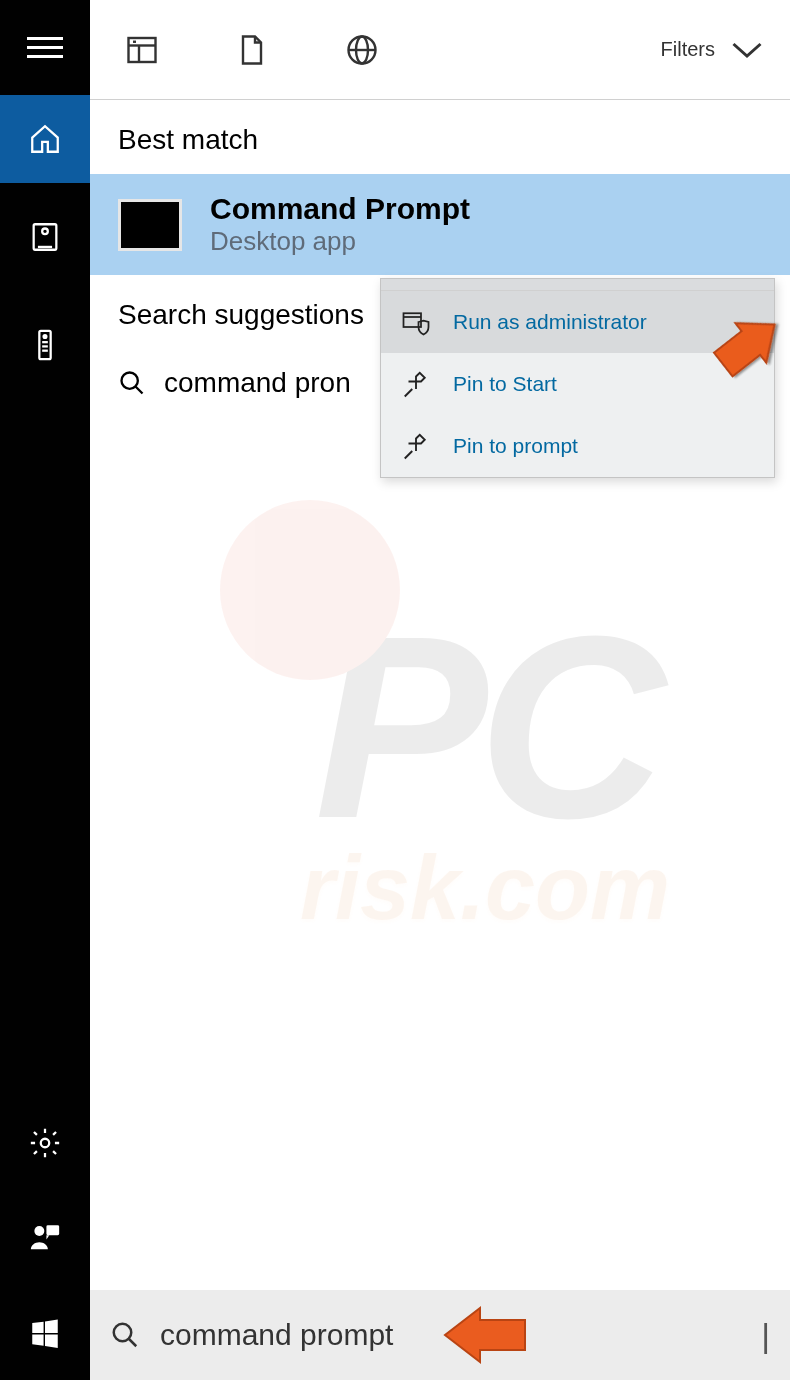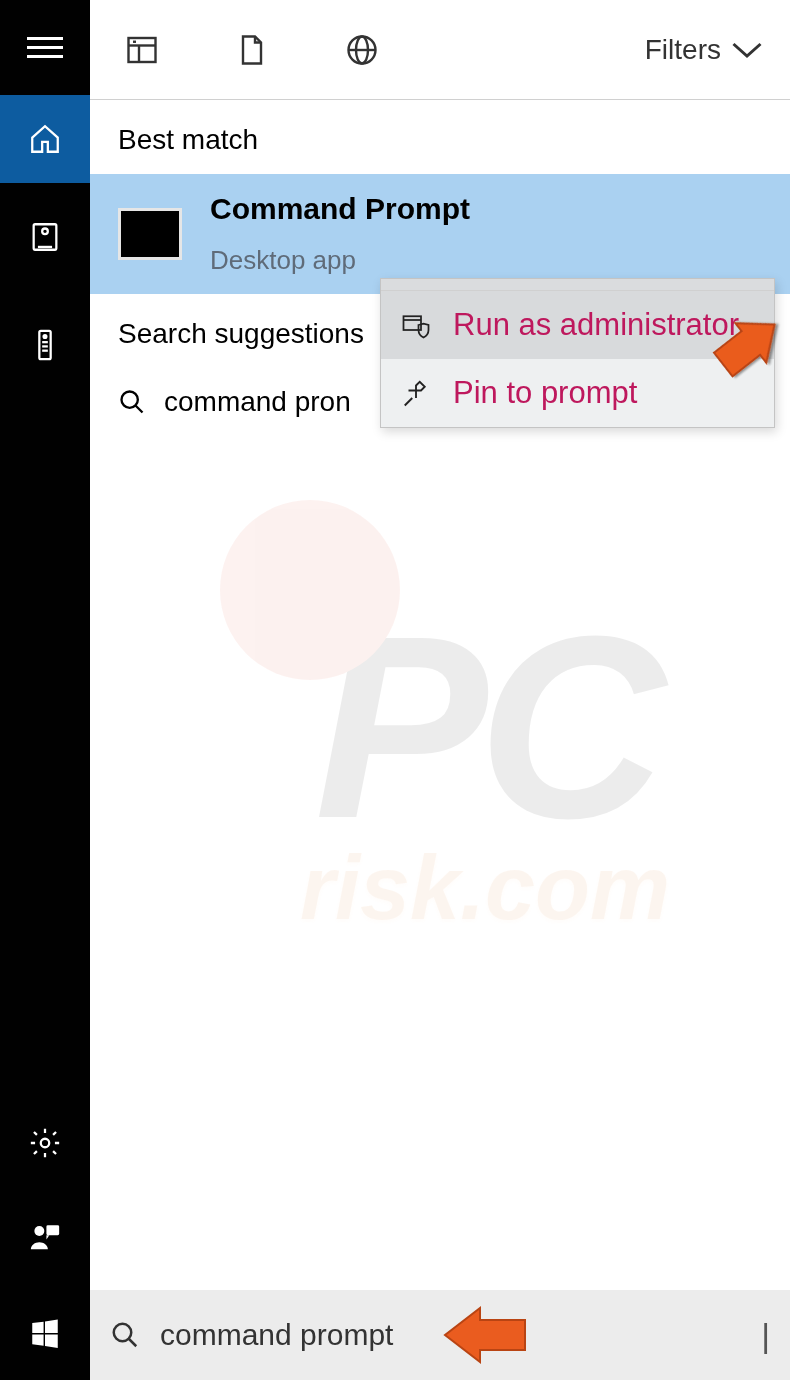--- a/index.html
+++ b/index.html
@@ -51,22 +51,22 @@
       color: #333;
     }
     .topbar .icon-btn {
       width: 55px; height: 55px;
       display: flex; align-items: center; justify-content: center;
       cursor: pointer;
     }
     .topbar svg { width: 36px; height: 36px; }
     .topbar .tb-spacer { flex: 1; }
     .filters {
-      display: flex; align-items: center; gap: 8px;
-      font-size: 28px; cursor: pointer;
+      display: flex; align-items: center; gap: 14px;
+      font-size: 20px; cursor: pointer;
     }
 
     .section-label {
       font-size: 28px;
       font-weight: 400;
       padding: 24px 28px 18px 28px;
       color: #000;
     }
 
     .result-row {
@@ -78,21 +78,21 @@
     .result-row.selected { background: #aad1f1; }
     .cmd-thumb {
       width: 64px; height: 52px;
       background: #000;
       border: 3px solid #e6e6e6;
     }
     .result-text .title {
       font-size: 30px; font-weight: 600; color: #000;
     }
     .result-text .subtitle {
-      font-size: 26px; color: #5f6b79; margin-top: 19px;
+      font-size: 26px; color: #5f6b79; margin-top: 0;
     }
 
     .suggest-row {
       display: flex; align-items: center; gap: 18px;
       padding: 18px 28px;
       font-size: 28px; color: #000;
       cursor: pointer;
     }
 
     .context-menu {
@@ -106,22 +106,22 @@
     }
     .ctx-header {
       height: 12px;
       background: #dadcde;
       border-bottom: 1px solid #d0d0d0;
     }
     .ctx-item {
       display: flex; align-items: center;
       gap: 22px;
       padding: 16px 20px;
-      font-size: 31px;
-      color: #be185d;
+      font-size: 21px;
+      color: #0369a1;
       cursor: pointer;
     }
     .ctx-item.hover { background: #d8dadc; }
     .ctx-item svg { width: 30px; height: 30px; flex-shrink: 0; }
 
     .searchbar {
       position: absolute;
       left: 90px; right: 0; bottom: 0;
       height: 90px;
       background: #ececec;
@@ -290,20 +290,27 @@
   <div class="ctx-item hover">
     <svg viewBox="0 0 24 24" fill="none" stroke="#222" stroke-width="1.4">
       <rect x="2" y="5" width="14" height="11"></rect>
         <line x1="2" y1="8" x2="16" y2="8"></line>
       <path d="M14 12l4-1 4 1v4c0 3-2 5-4 6-2-1-4-3-4-6z"></path>
     </svg>
     <span>Run as administrator</span>
   </div>
 
 
+  <div class="ctx-item">
+    <svg viewBox="0 0 24 24" fill="none" stroke="#222" stroke-width="1.5">
+      <path d="M6 10h10l3-3-4-4-3 3v10"></path>
+        <line x1="9" y1="16" x2="3" y2="22"></line>
+    </svg>
+    <span>Pin to Start</span>
+  </div>
 
   <div class="ctx-item">
     <svg viewBox="0 0 24 24" fill="none" stroke="#222" stroke-width="1.5">
       <path d="M6 10h10l3-3-4-4-3 3v10"></path>
         <line x1="9" y1="16" x2="3" y2="22"></line>
     </svg>
     <span>Pin to prompt</span>
   </div>
 </div>
 

